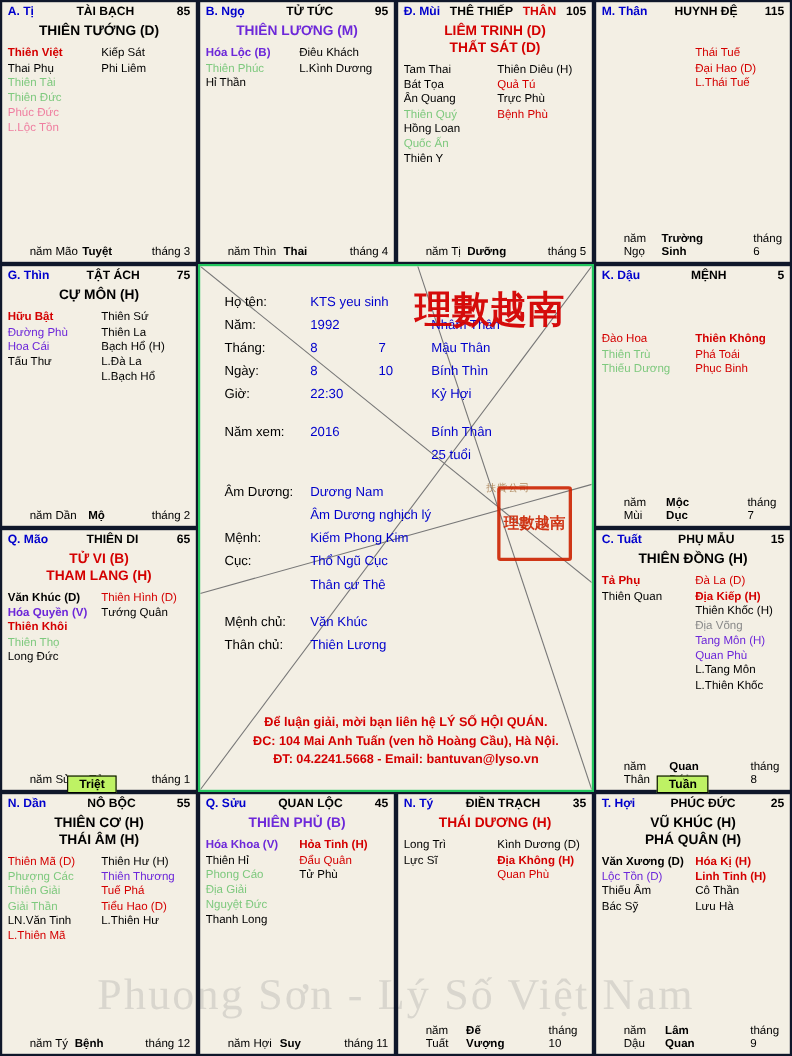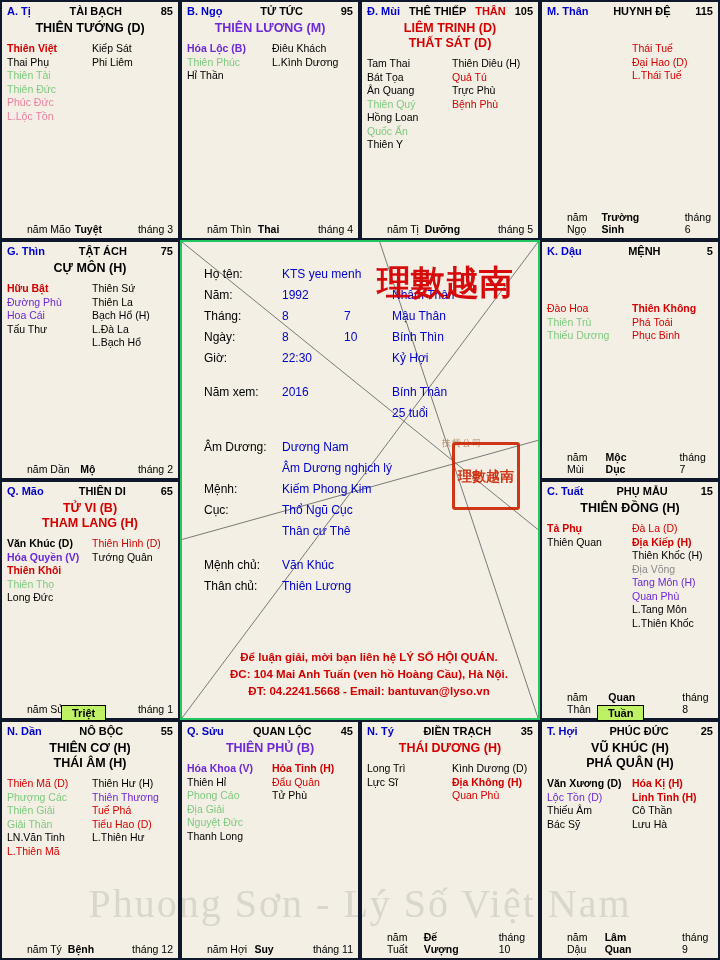--- a/index.html
+++ b/index.html
@@ -278,21 +278,21 @@
     <svg class="diag" viewBox="0 0 360 480" preserveAspectRatio="none">
       <line x1="0" y1="0" x2="360" y2="290" stroke="#777" stroke-width="1"></line>
       <line x1="360" y1="0" x2="0" y2="480" stroke="#777" stroke-width="1"></line>
       <line x1="0" y1="300" x2="360" y2="200" stroke="#777" stroke-width="1"></line>
       <line x1="200" y1="0" x2="360" y2="480" stroke="#777" stroke-width="1"></line>
     </svg>
 
     <div class="info">
       <div class="row">
         <span class="lbl">Họ tên:</span>
-        <span class="v3">KTS yeu menh</span>
+        <span class="v3">KTS yeu sinh</span>
       </div>
       <div class="row">
         <span class="lbl">Năm:</span>
         <span class="v1">1992</span>
         <span class="v2"></span>
         <span class="v3">Nhâm Thân</span>
       </div>
       <div class="row">
         <span class="lbl">Tháng:</span>
         <span class="v1">8</span>

